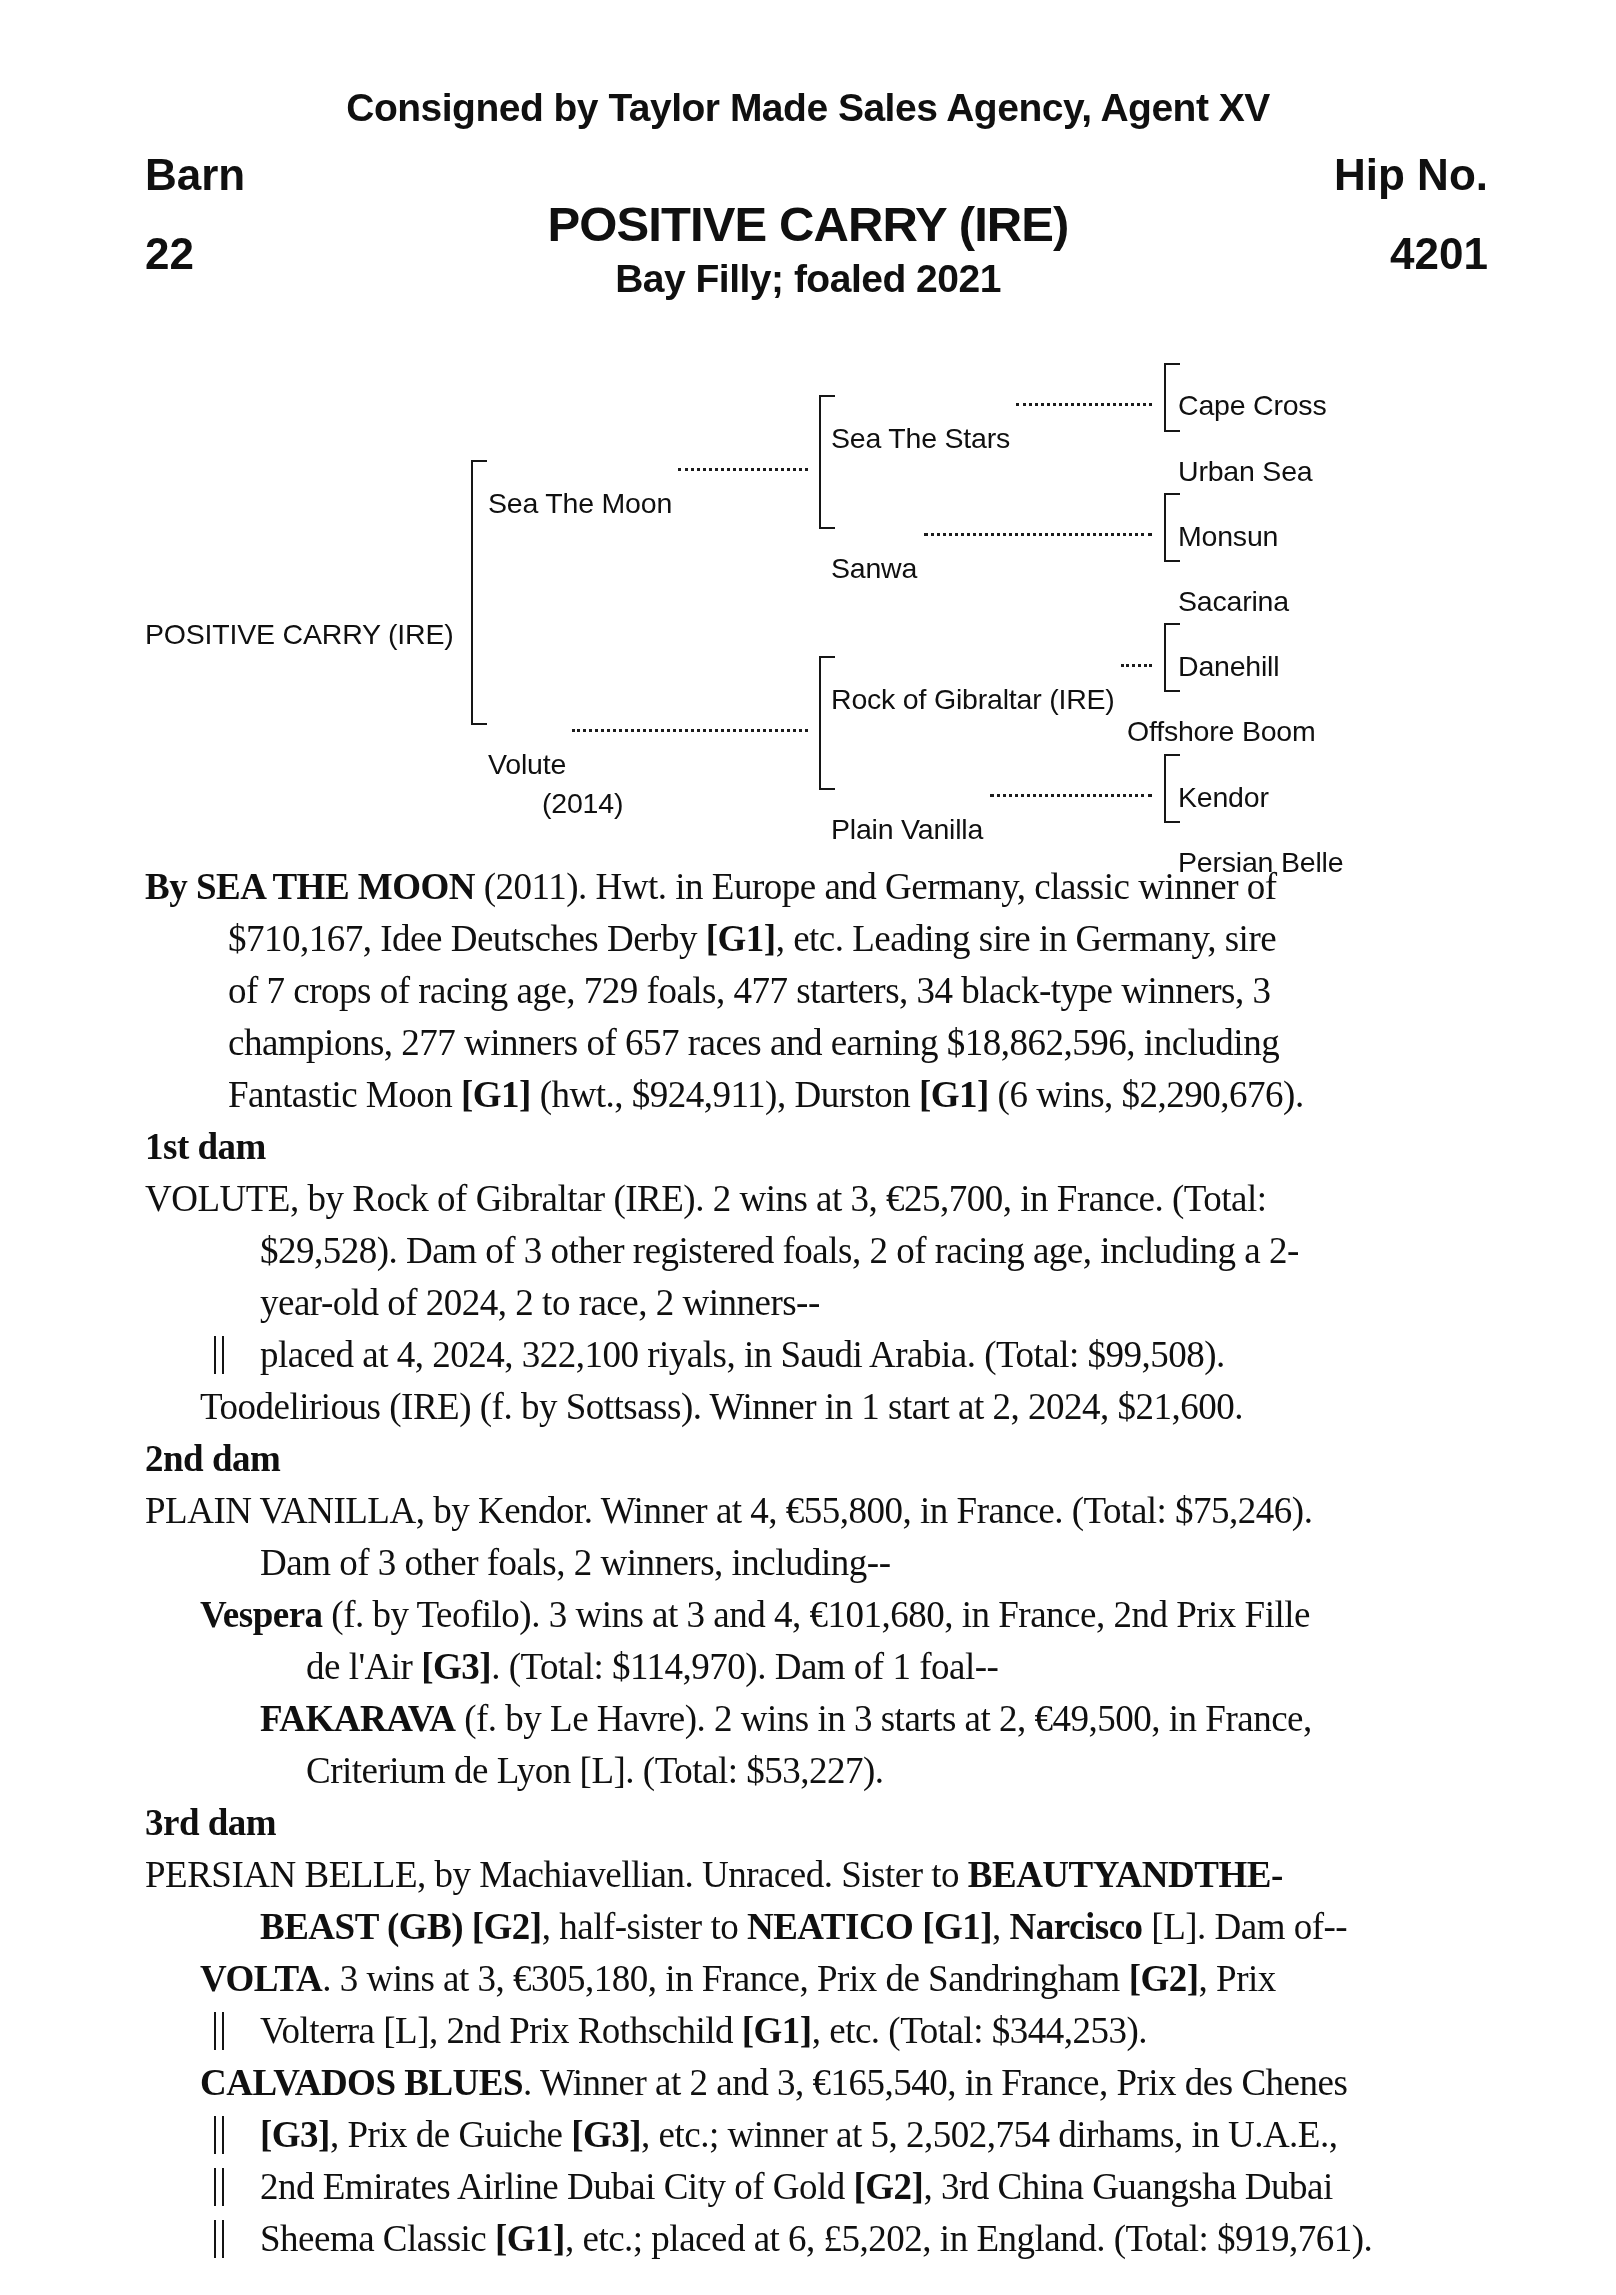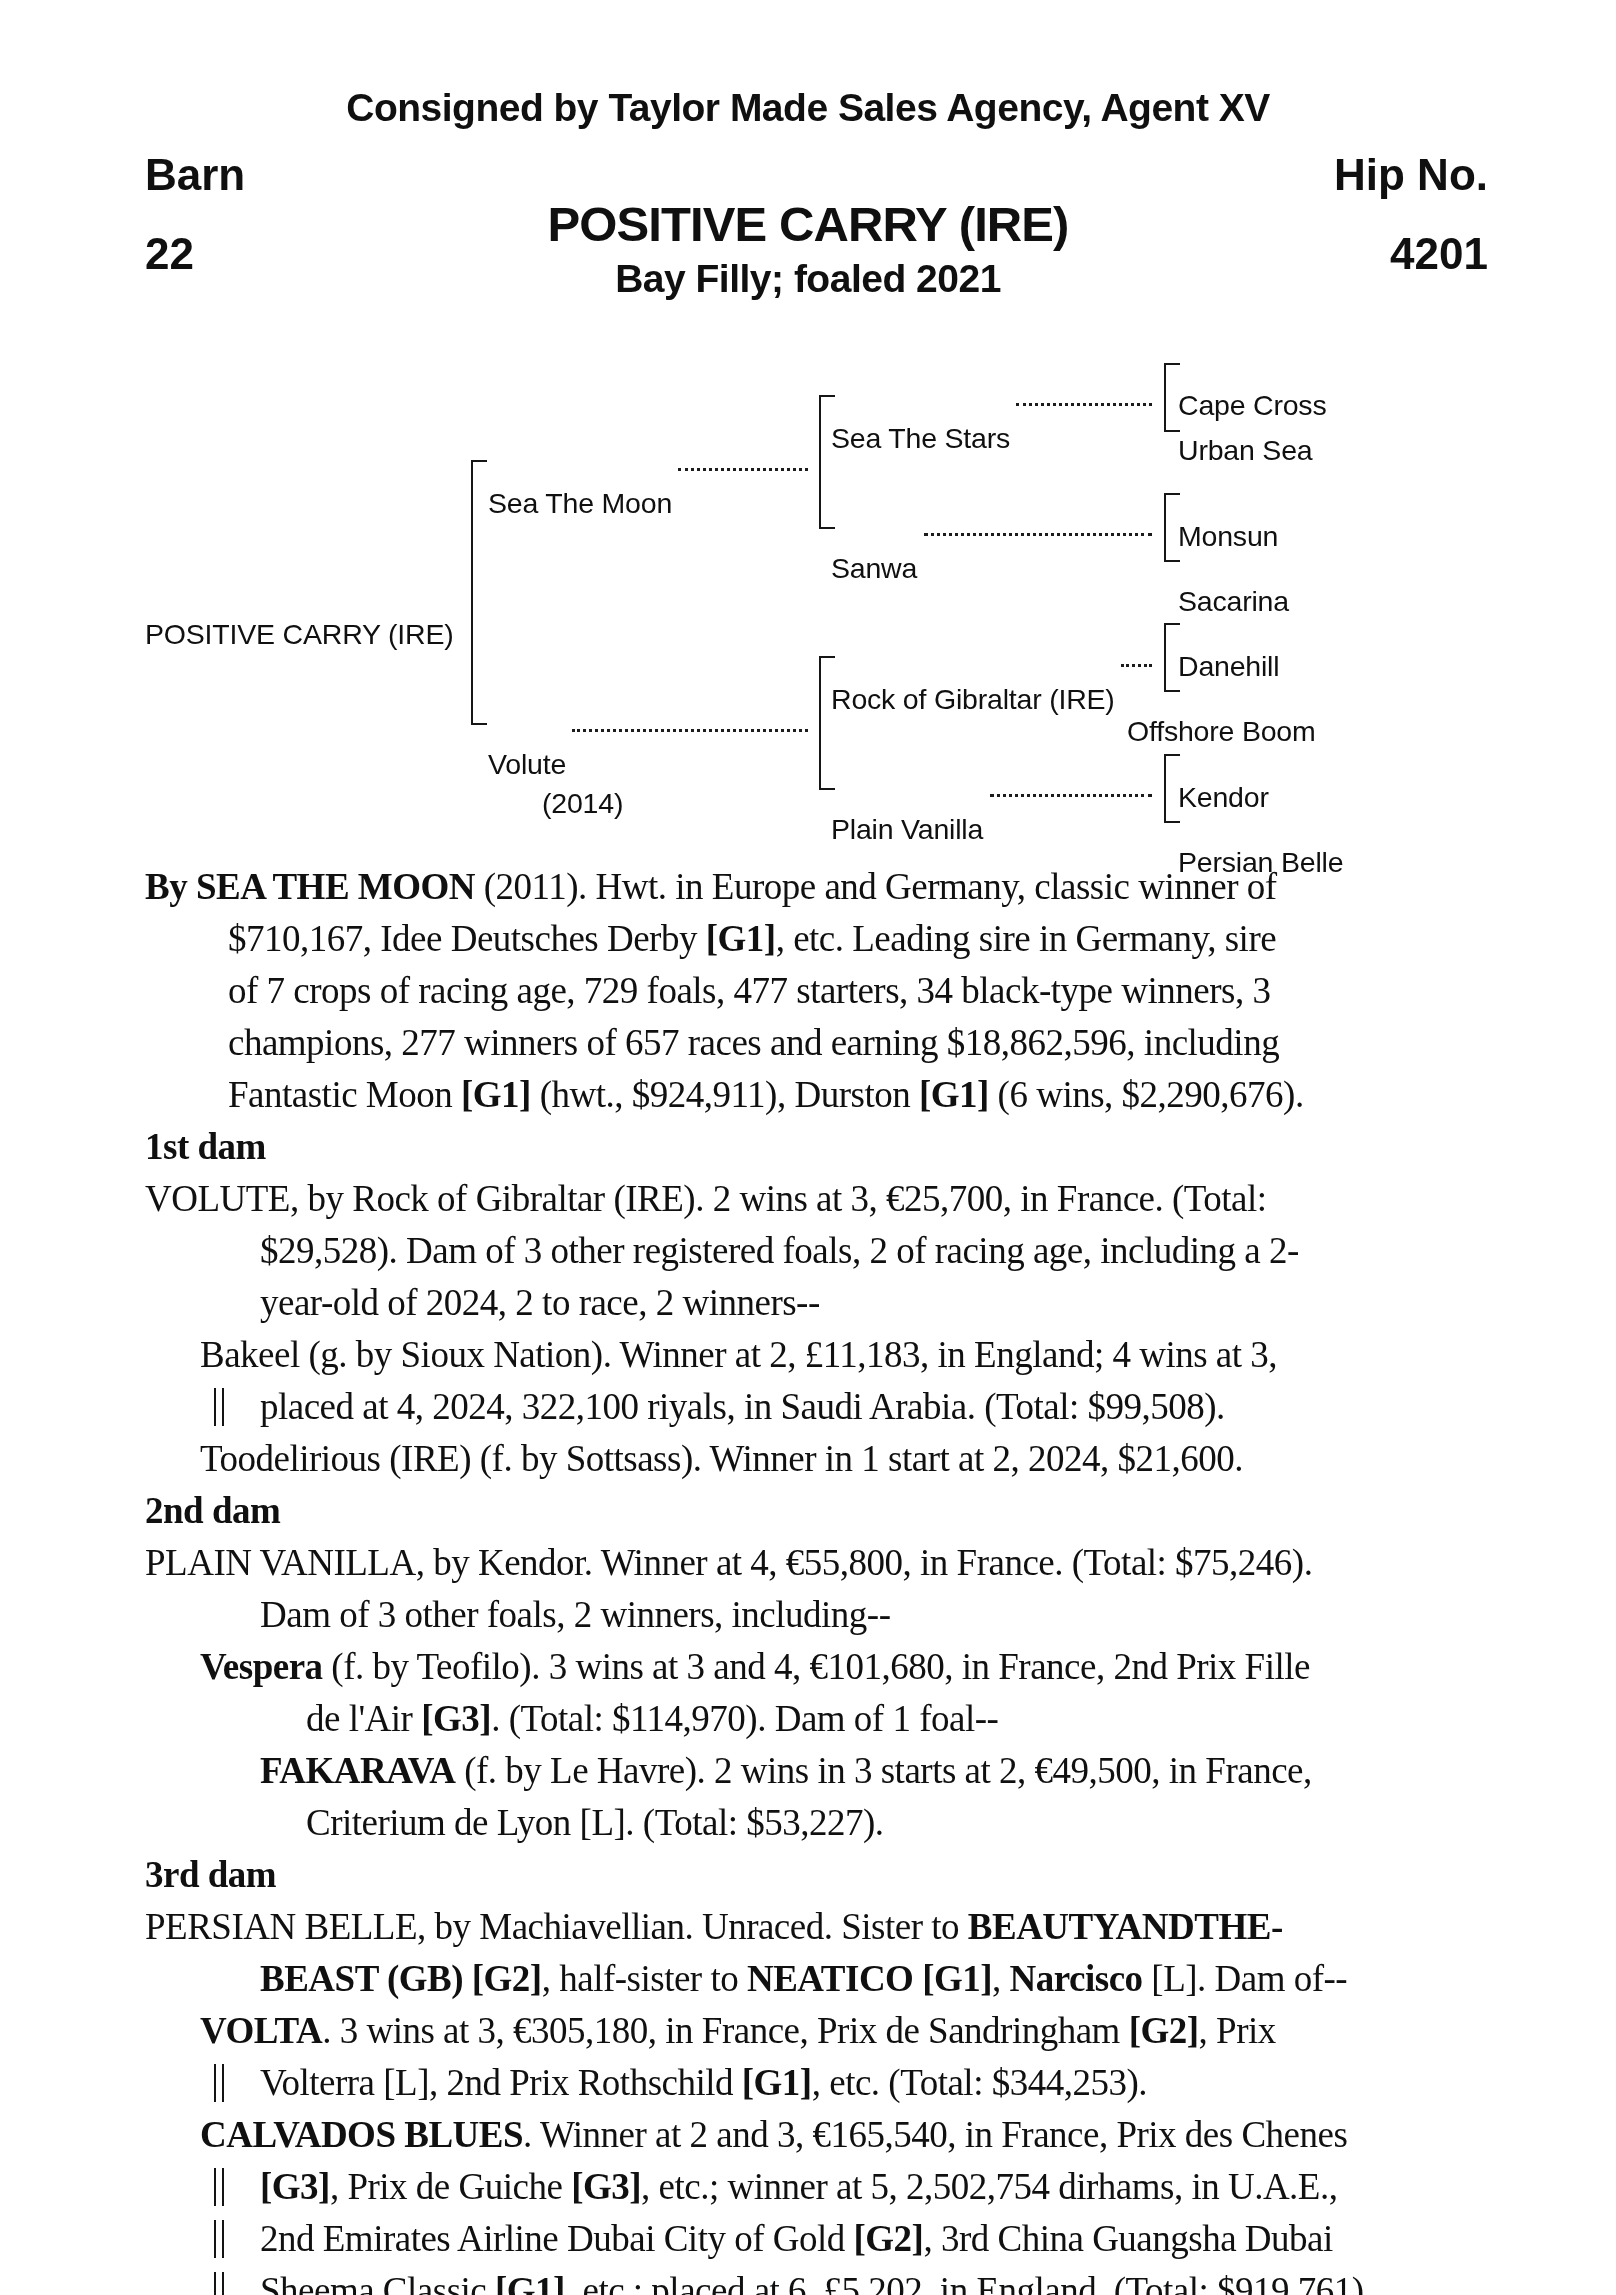--- a/index.html
+++ b/index.html
@@ -77,21 +77,21 @@
     <span class="leader"></span>
   </div>
   <div class="node" style="left:831px;top:767px;width:326px;">
     <span class="nm">Plain Vanilla</span>
     <span class="leader"></span>
   </div>
 
   <div class="node" style="left:1178px;top:343px;width:413px;">
       <span class="nm">Cape Cross</span>
     </div>
-  <div class="node" style="left:1178px;top:409px;width:413px;align-items:center;">
+  <div class="node" style="left:1178px;top:409px;width:413px;">
       <span class="nm">Urban Sea</span>
     </div>
   <div class="node" style="left:1178px;top:474px;width:413px;">
       <span class="nm">Monsun</span>
     </div>
   <div class="node" style="left:1178px;top:539px;width:413px;">
       <span class="nm">Sacarina</span>
     </div>
   <div class="node" style="left:1178px;top:604px;width:413px;">
       <span class="nm">Danehill</span>
@@ -121,21 +121,20 @@
       <div class="line i2"><span>$710,167, Idee Deutsches Derby </span><b>[G1]</b><span>, etc. Leading sire in Germany, sire</span></div>
       <div class="line i2"><span>of 7 crops of racing age, 729 foals, 477 starters, 34 black-type winners, 3</span></div>
       <div class="line i2"><span>champions, 277 winners of 657 races and earning $18,862,596, including</span></div>
       <div class="line i2"><span>Fantastic Moon </span><b>[G1]</b><span> (hwt., $924,911), Durston </span><b>[G1]</b><span> (6 wins, $2,290,676).</span></div>
     </div>
     <div>
       <div class="line i0"><b>1st dam</b></div>
       <div class="line i0"><span>VOLUTE, by Rock of Gibraltar (IRE). 2 wins at 3, €25,700, in France. (Total:</span></div>
       <div class="line i3"><span>$29,528). Dam of 3 other registered foals, 2 of racing age, including a 2-</span></div>
       <div class="line i3"><span>year-old of 2024, 2 to race, 2 winners--</span></div>
-      <div class="line i1"><span>Bakeel (g. by Sioux Nation). Winner at 2, £11,183, in England; 4 wins at 3,</span></div>
       <div class="line i3"><span class="barmark"></span><span>placed at 4, 2024, 322,100 riyals, in Saudi Arabia. (Total: $99,508).</span></div>
       <div class="line i1"><span>Toodelirious (IRE) (f. by Sottsass). Winner in 1 start at 2, 2024, $21,600.</span></div>
     </div>
     <div>
       <div class="line i0"><b>2nd dam</b></div>
       <div class="line i0"><span>PLAIN VANILLA, by Kendor. Winner at 4, €55,800, in France. (Total: $75,246).</span></div>
       <div class="line i3"><span>Dam of 3 other foals, 2 winners, including--</span></div>
       <div class="line i1"><b>Vespera</b><span> (f. by Teofilo). 3 wins at 3 and 4, €101,680, in France, 2nd Prix Fille</span></div>
       <div class="line i4"><span>de l'Air </span><b>[G3]</b><span>. (Total: $114,970). Dam of 1 foal--</span></div>
       <div class="line i3"><b>FAKARAVA</b><span> (f. by Le Havre). 2 wins in 3 starts at 2, €49,500, in France,</span></div>

